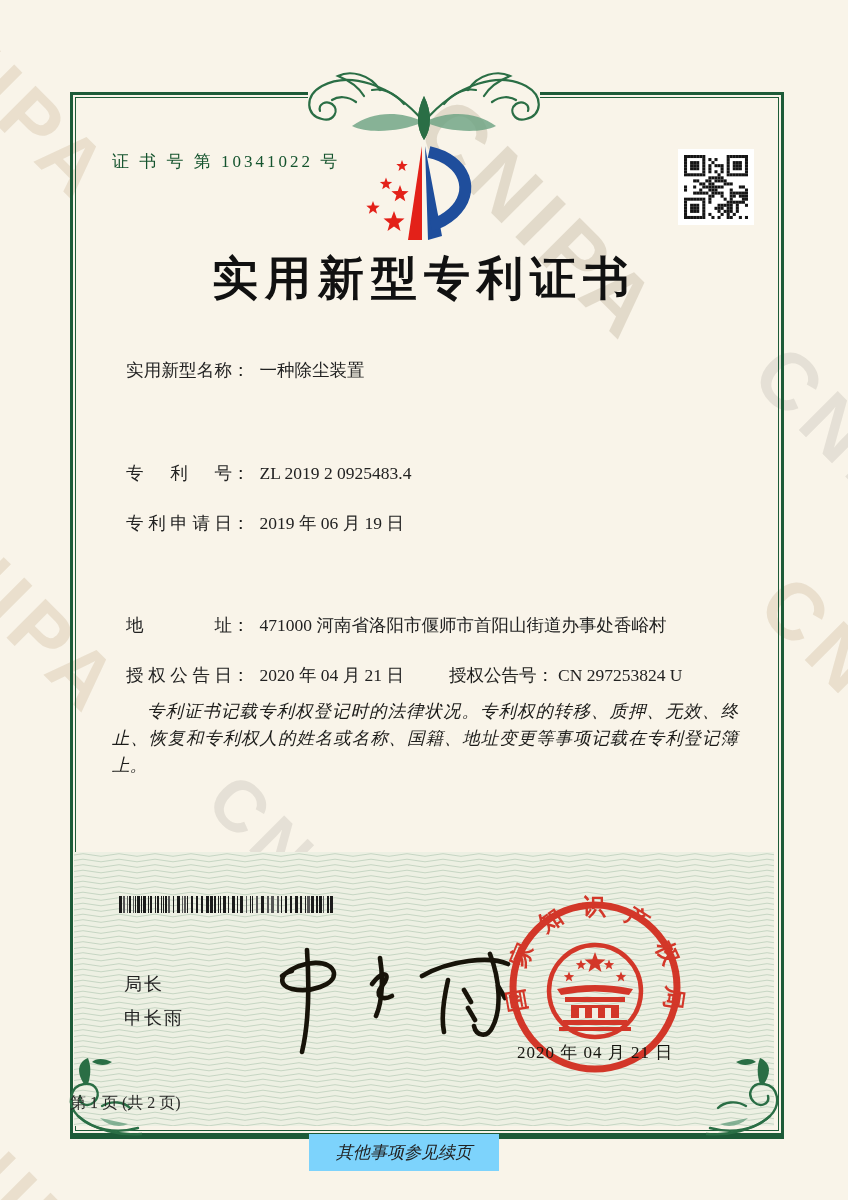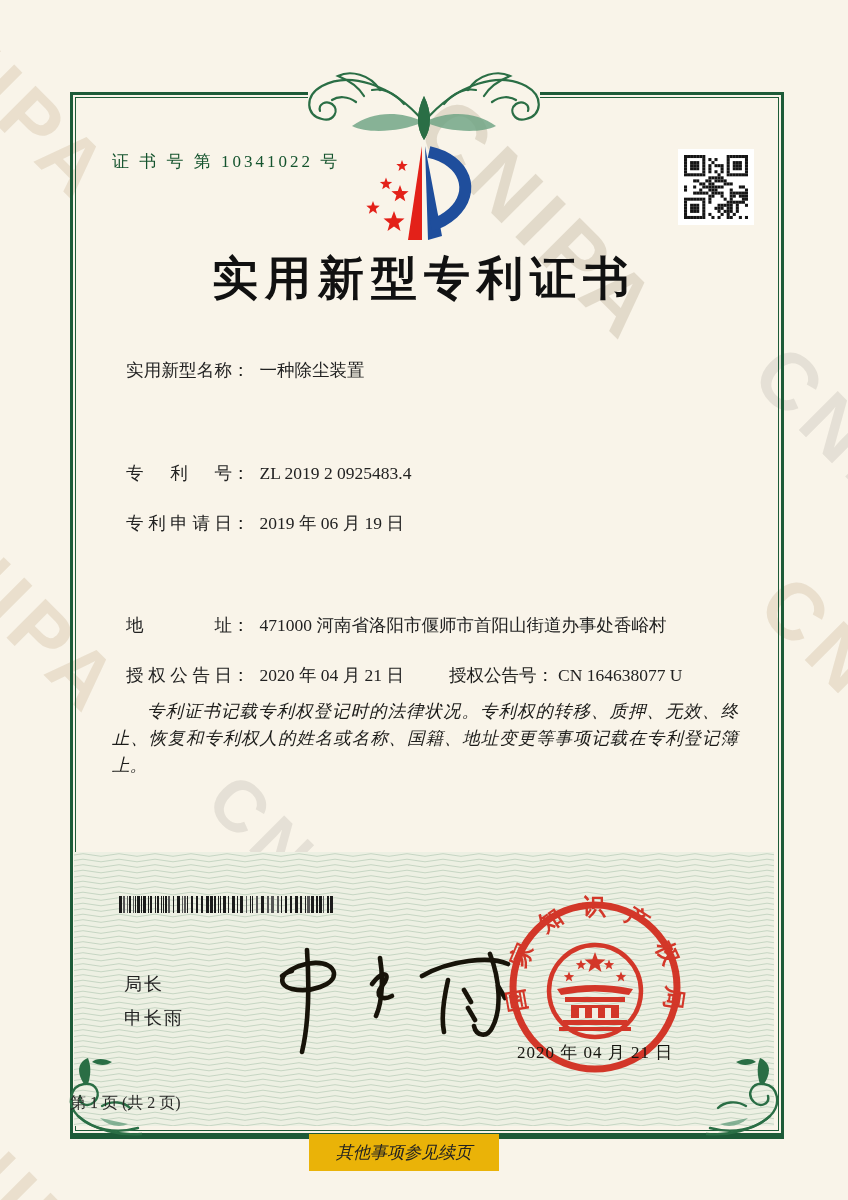--- a/index.html
+++ b/index.html
@@ -26,21 +26,21 @@
           vertical-align:top;color:#222;}
   .fvalue{margin-left:10px;color:#222;}
   .fpair2{position:absolute;left:323px;top:0;}
   .paras{left:112px;top:698px;width:626px;font-size:17.5px;line-height:27px;
          font-style:italic;color:#1c1c1a;text-align:justify;}
   .paras p{margin:0;text-indent:2em;}
   .signer{left:124px;font-size:18px;color:#222;letter-spacing:2px;}
   .seal-date{left:498px;top:1041px;width:194px;text-align:center;font-size:17px;
              letter-spacing:1px;color:#15150f;z-index:5;}
   .page-info{left:70px;top:1093px;width:660px;font-size:16px;color:#2a2a28;}
-  .chip{left:309px;top:1134px;width:182px;text-align:center;background:#eab308;
+  .chip{left:309px;top:1134px;width:182px;text-align:center;background:#7dd3fc;
         padding:7px 4px;font-size:17px;font-style:italic;color:#222;}
   .qr{left:678px;top:149px;width:76px;height:76px;background:#fff;
       display:flex;align-items:center;justify-content:center;}
   .seal-wrap{left:503px;top:895px;width:184px;height:184px;opacity:.93;z-index:4;}
   .waves{left:74px;top:852px;width:700px;height:274px;}
 </style>
 </head>
 <body>
 <div class="page">
 
@@ -379,21 +379,21 @@
 </div>
 <div class="abs frow" style="top:511px">
   <span class="flabel">专利申请日</span><span>：</span><span class="fvalue">2019 年 06 月 19 日</span>
 </div>
 <div class="abs frow" style="top:613px">
   <span class="flabel">地址</span><span>：</span><span class="fvalue">471000 河南省洛阳市偃师市首阳山街道办事处香峪村</span>
 </div>
 <div class="abs frow" style="top:663px">
   <span class="flabel">授权公告日</span><span>：</span><span class="fvalue">2020 年 04 月 21 日</span>
   <span class="fpair2">
-    <span>授权公告号</span><span>：</span><span class="fvalue" style="margin-left:4px">CN 164638077 U</span>
+    <span>授权公告号</span><span>：</span><span class="fvalue" style="margin-left:4px">CN 297253824 U</span>
   </span>
 </div>
 
 <div class="abs paras">
   <p>专利证书记载专利权登记时的法律状况。专利权的转移、质押、无效、终止、恢复和专利权人的姓名或名称、国籍、地址变更等事项记载在专利登记簿上。</p>
 </div>
 
 <svg class="abs" id="barcode" style="left:119px;top:896px" width="218" height="17">
       <rect x="0" y="0" width="3" height="17" fill="#1b1b1b"></rect>
       <rect x="4" y="0" width="2" height="17" fill="#555"></rect>

